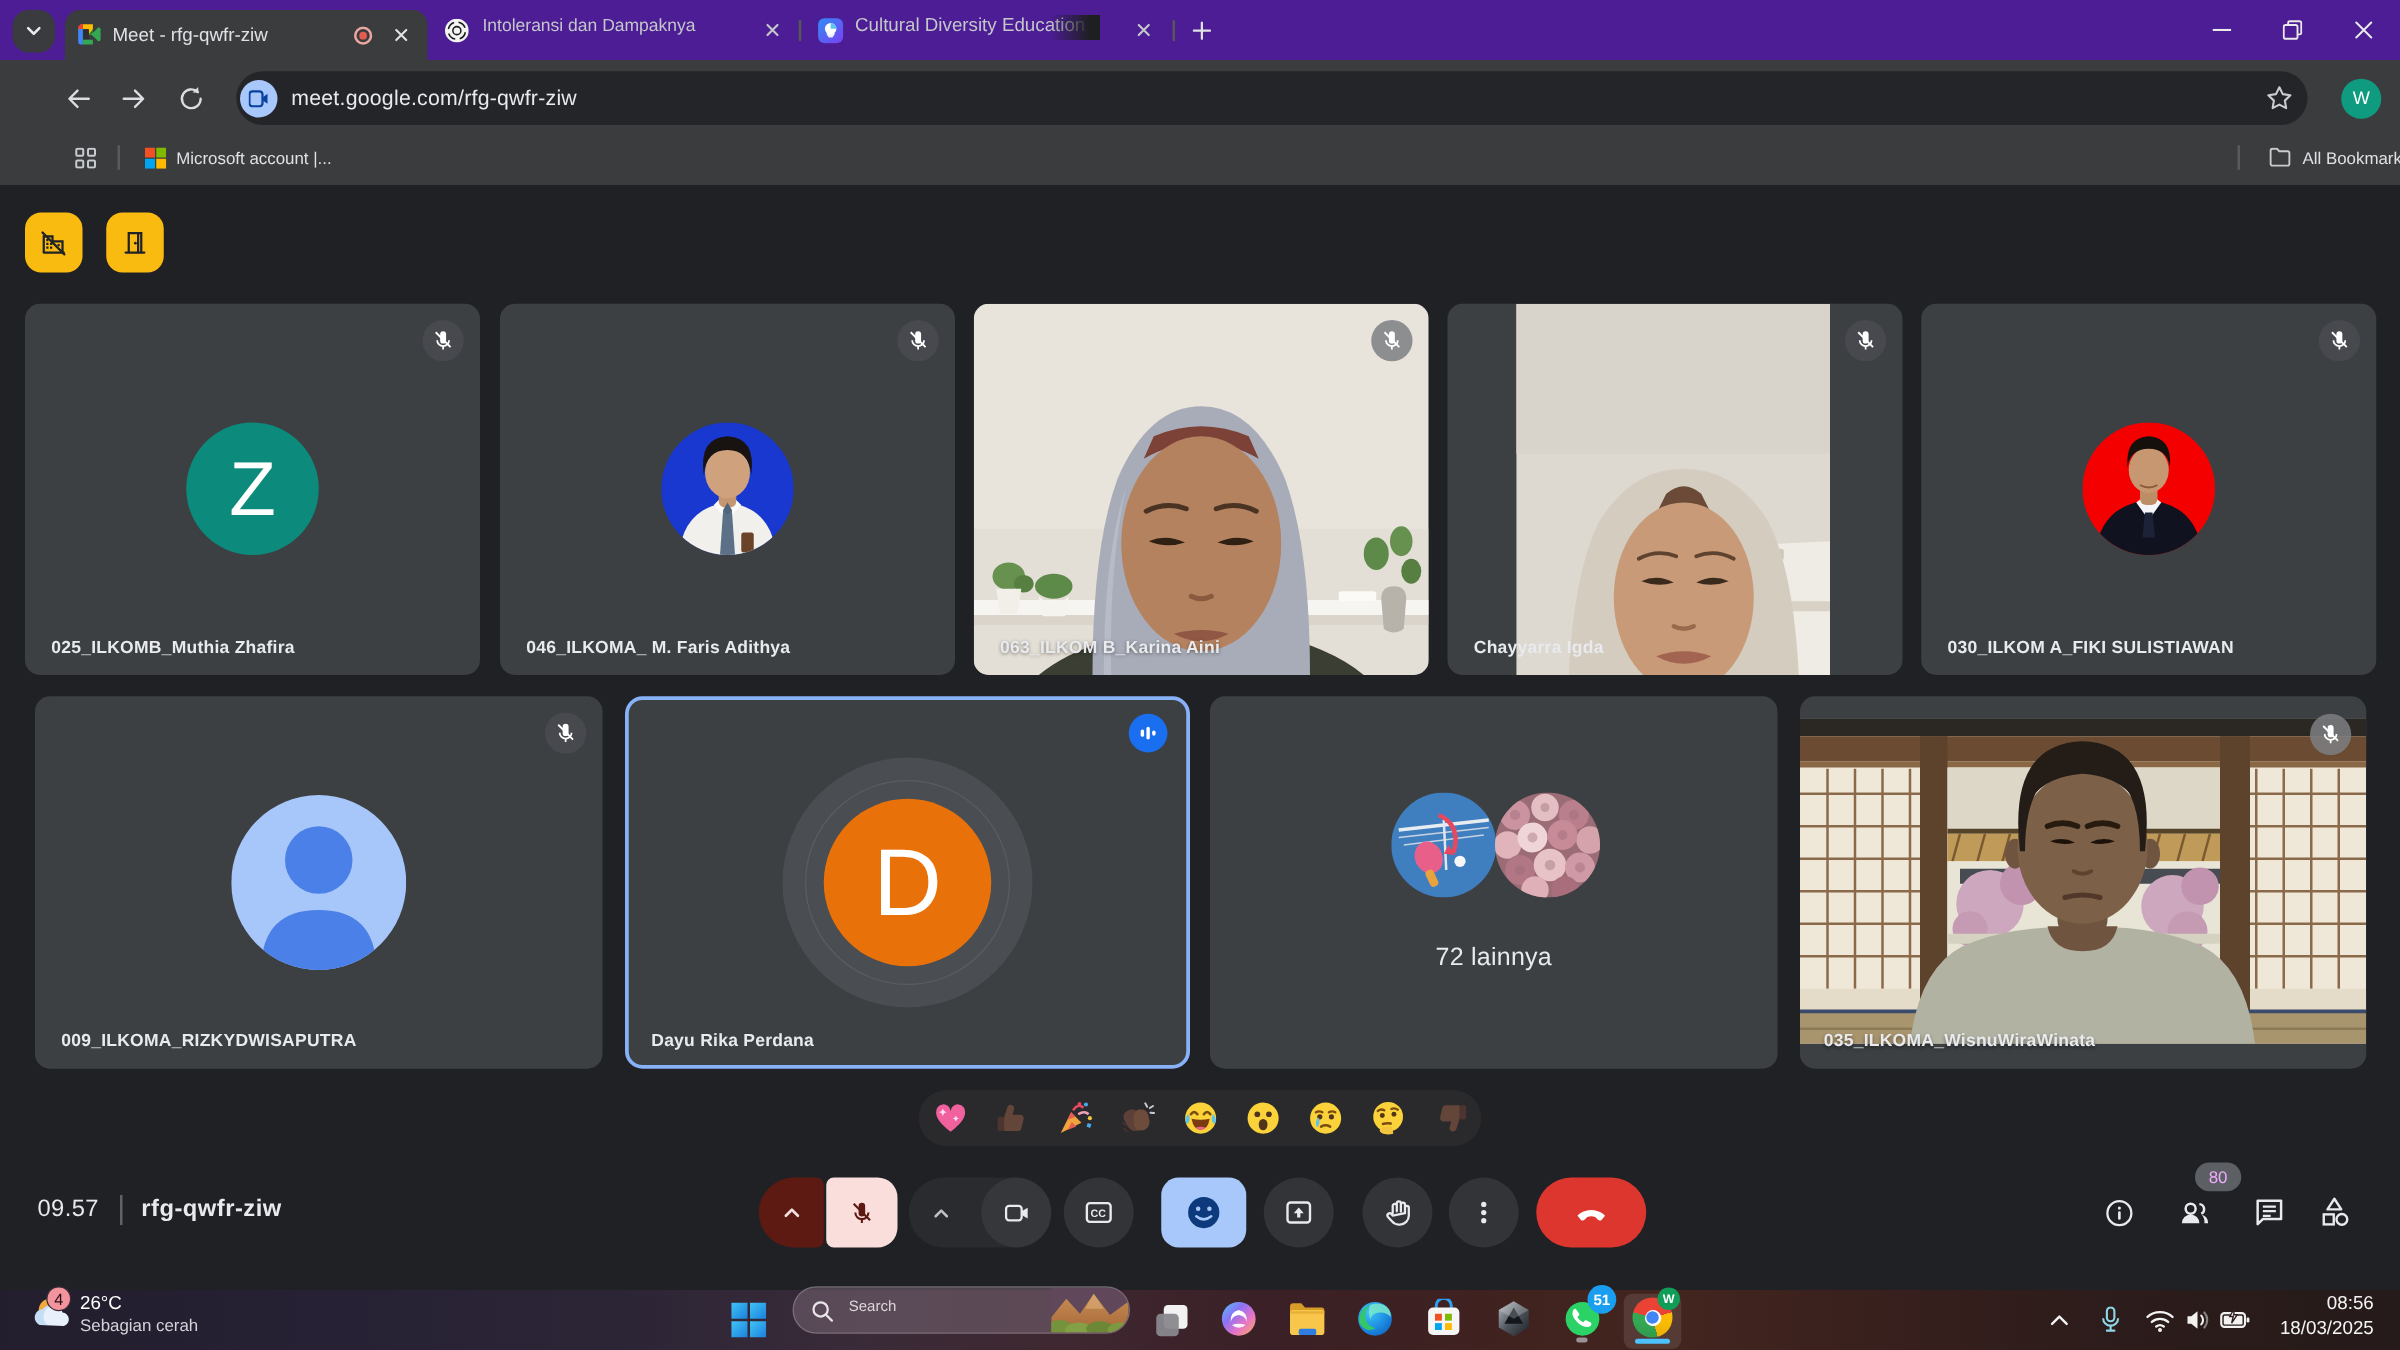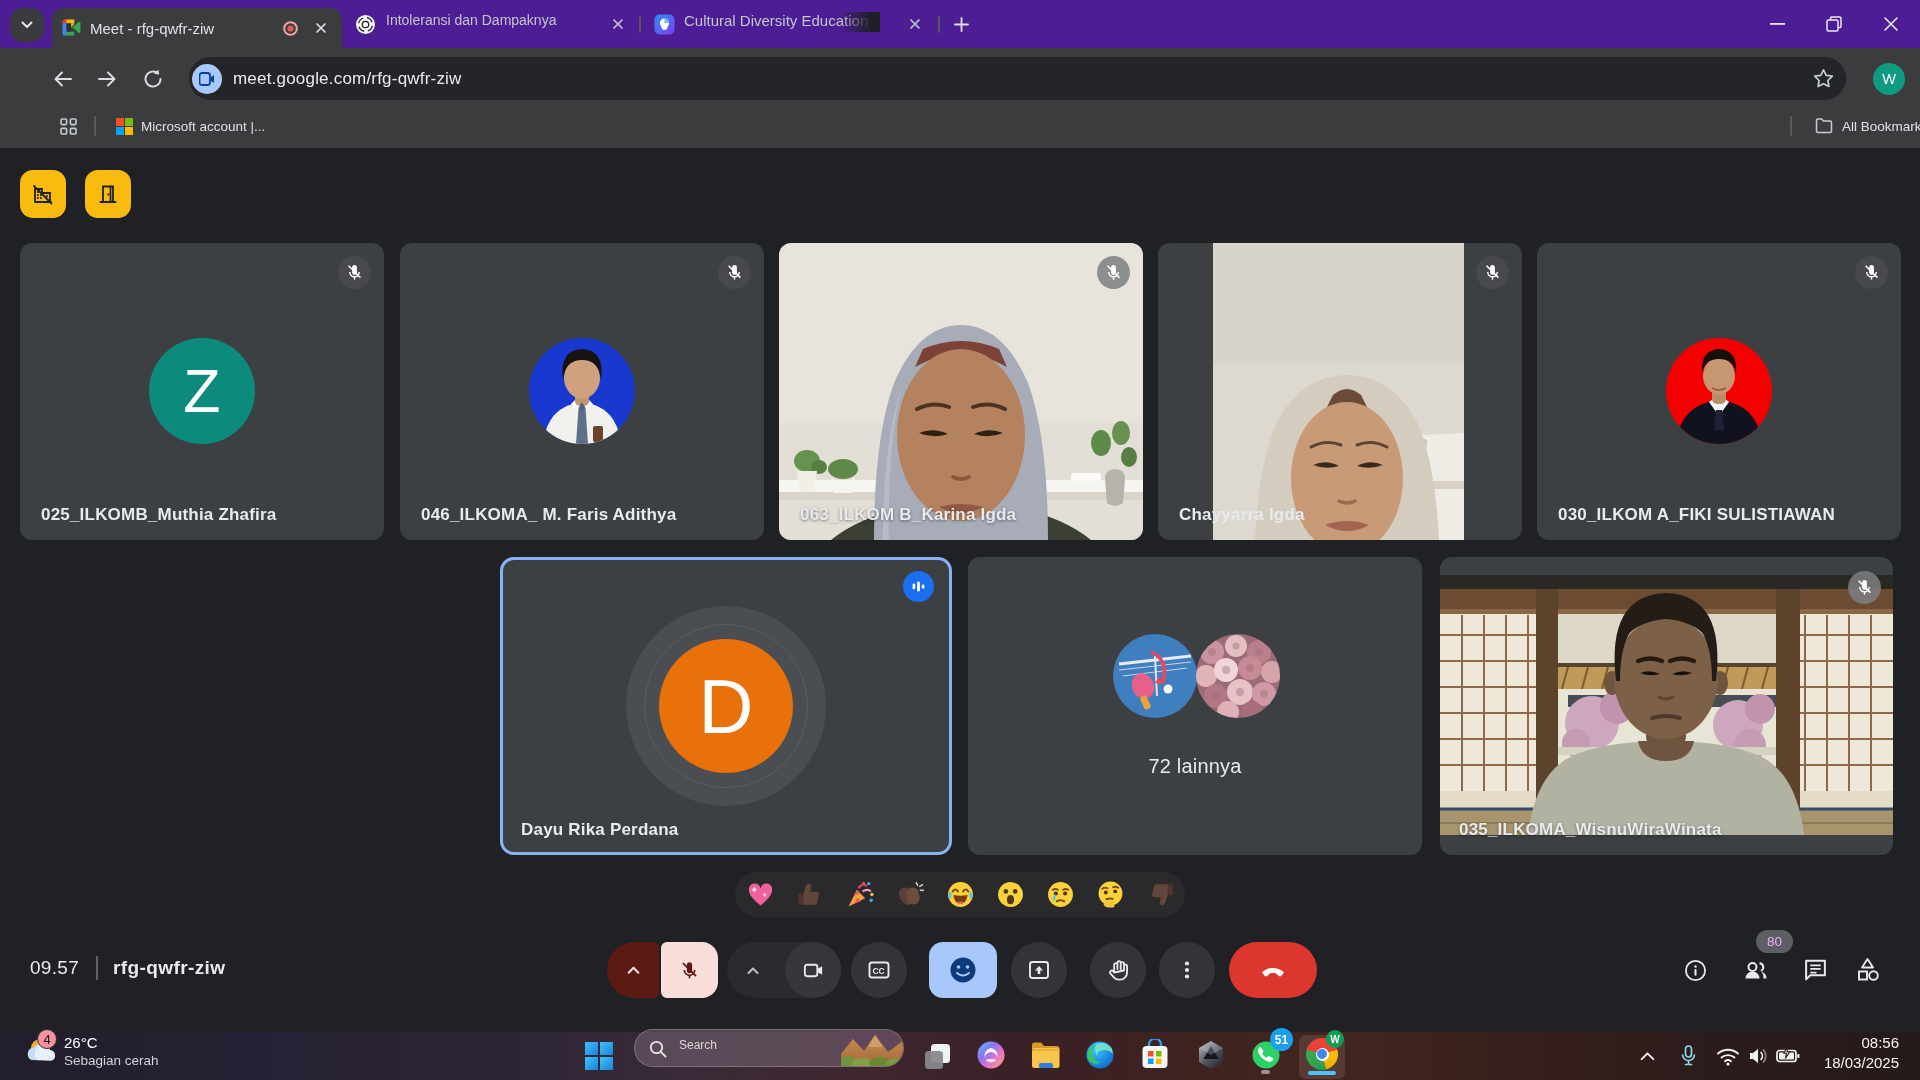--- a/index.html
+++ b/index.html
@@ -12,21 +12,21 @@
 #bookbar { position:absolute; left:0; top:104px; width:1920px; height:44px; background:#3b3c3e; }
 .tabchev { position:absolute; left:10px; top:8px; width:34px; height:34px; border-radius:13px; background:#3a3b3e; display:flex; align-items:center; justify-content:center; }
 .tab-active { position:absolute; left:52px; top:8px; width:290px; height:40px; background:#3b3c3e; border-radius:12px 12px 0 0; }
 .tabtxt { position:absolute; top:12px; font-size:15px; color:#dfe1e5; white-space:nowrap; }
 .tabtxt2 { position:absolute; top:12px; font-size:14px; color:#c4c7ca; white-space:nowrap; }
 .tabsep { position:absolute; top:16px; width:2px; height:17px; background:#565758; border-radius:1px; }
 
 #meet { position:absolute; left:0; top:148px; width:1920px; height:884px; background:#202125; }
 .ybtn { position:absolute; width:46px; height:48px; border-radius:13px; background:#fabb10; display:flex; align-items:center; justify-content:center; }
 .tile { position:absolute; background:#3c4043; border-radius:12px; }
-.name { position:absolute; left:21px; bottom:15px; color:#e9eaee; font-size:17px; font-weight:bold; letter-spacing:.2px; white-space:nowrap; }
+.name { position:absolute; left:21px; bottom:15px; color:#e9eaee; font-size:14px; font-weight:bold; letter-spacing:.2px; white-space:nowrap; }
 .micoff { position:absolute; top:13px; right:13px; width:33px; height:33px; border-radius:50%; background:#47494e; display:flex; align-items:center; justify-content:center; }
 .micvid { background:rgba(125,127,130,.85); }
 .avatxt { position:absolute; border-radius:50%; display:flex; align-items:center; justify-content:center; color:#fff; }
 
 .cbtn { position:absolute; top:794px; height:56px; border-radius:50%; background:#333438; display:flex; align-items:center; justify-content:center; }
 </style>
 </head>
 <body>
 <div id="stage">
   <div id="tabbar">
@@ -255,21 +255,21 @@
         <path d="M160 264 Q182 258 204 264 Q182 276 160 264 Z" fill="#8f5744"></path>
       </svg>
       <div class="micoff micvid">
           <svg width="19" height="19" viewBox="0 0 24 24">
             <rect x="9" y="2.5" width="6" height="12.5" rx="3" fill="#fff"></rect>
             <path d="M6 11.5 a6 6 0 0 0 12 0" stroke="#fff" stroke-width="1.8" fill="none"></path>
             <line x1="12" y1="17.5" x2="12" y2="21" stroke="#fff" stroke-width="1.8"></line>
             <line x1="4.5" y1="3.5" x2="19.5" y2="18.5" stroke="#fff" stroke-width="1.9"></line>
           </svg>
         </div>
-      <div class="name" style="text-shadow:0 1px 3px rgba(0,0,0,.45);">063_ILKOM B_Karina Igda</div>
+      <div class="name" style="text-shadow:0 1px 3px rgba(0,0,0,.45);">063_ILKOM B_Karina Aini</div>
     </div>
 
     <div class="tile" style="left:1158px;top:95px;width:364px;height:297px;overflow:hidden;">
       <div class="abs" style="left:55px;top:0;width:251px;height:297px;">
         <svg width="251" height="297" viewBox="0 0 251 297">
           <rect width="251" height="297" fill="#ddd8d0"></rect>
           <rect width="251" height="120" fill="#d8d3cb"></rect>
           <path d="M148 195 L251 190 L251 297 L148 297 Z" fill="#efece5"></path>
           <rect x="150" y="238" width="101" height="8" fill="#d8d2c6"></rect>
           <rect x="180" y="196" width="34" height="9" rx="2" fill="#cfc8ba"></rect>
@@ -317,20 +317,43 @@
           <svg width="19" height="19" viewBox="0 0 24 24">
             <rect x="9" y="2.5" width="6" height="12.5" rx="3" fill="#fff"></rect>
             <path d="M6 11.5 a6 6 0 0 0 12 0" stroke="#fff" stroke-width="1.8" fill="none"></path>
             <line x1="12" y1="17.5" x2="12" y2="21" stroke="#fff" stroke-width="1.8"></line>
             <line x1="4.5" y1="3.5" x2="19.5" y2="18.5" stroke="#fff" stroke-width="1.9"></line>
           </svg>
         </div>
       <div class="name">030_ILKOM A_FIKI SULISTIAWAN</div>
     </div>
 
+    <div class="tile" style="left:28px;top:409px;width:454px;height:298px;">
+      <svg class="abs" style="left:157px;top:79px;" width="140" height="140" viewBox="0 0 140 140">
+          <defs>
+            <clipPath id="cpd">
+              <circle cx="70" cy="70" r="70"></circle>
+            </clipPath>
+          </defs>
+          <g clip-path="url(#cpd)">
+            <rect width="140" height="140" fill="#a7c6f9"></rect>
+            <circle cx="70" cy="52" r="27" fill="#4b80e8"></circle>
+            <path d="M24 140 Q24 92 70 92 Q116 92 116 140 Z" fill="#4b80e8"></path>
+          </g>
+        </svg>
+      <div class="micoff">
+          <svg width="19" height="19" viewBox="0 0 24 24">
+            <rect x="9" y="2.5" width="6" height="12.5" rx="3" fill="#fff"></rect>
+            <path d="M6 11.5 a6 6 0 0 0 12 0" stroke="#fff" stroke-width="1.8" fill="none"></path>
+            <line x1="12" y1="17.5" x2="12" y2="21" stroke="#fff" stroke-width="1.8"></line>
+            <line x1="4.5" y1="3.5" x2="19.5" y2="18.5" stroke="#fff" stroke-width="1.9"></line>
+          </svg>
+        </div>
+      <div class="name">009_ILKOMA_RIZKYDWISAPUTRA</div>
+    </div>
 
     <div class="tile" style="left:500px;top:409px;width:452px;height:298px;border:3px solid #88b2f8;border-radius:14px;">
       <div class="abs" style="left:123px;top:46px;width:200px;height:200px;border-radius:50%;background:#4a4d52;"></div>
       <div class="abs" style="left:141px;top:64px;width:164px;height:164px;border-radius:50%;border:1.5px solid #5a5d62;"></div>
       <div class="avatxt" style="left:156px;top:79px;width:134px;height:134px;background:#e8710a;font-size:76px;">D</div>
       <div class="abs" style="top:11px;right:15px;width:31px;height:31px;border-radius:50%;background:#1a6ef0;display:flex;align-items:center;justify-content:center;">
           <svg width="17" height="17" viewBox="0 0 20 20">
             <g fill="#fff">
               <rect x="3" y="6.5" width="3.2" height="7" rx="1.6"></rect>
               <rect x="8.4" y="4" width="3.2" height="12" rx="1.6"></rect>

